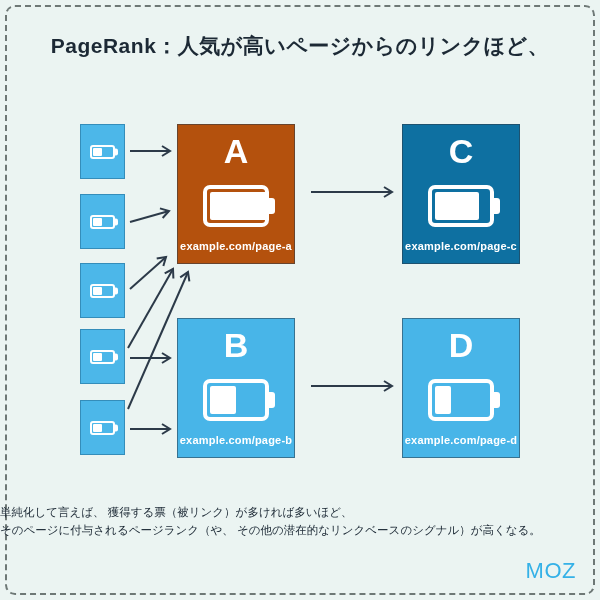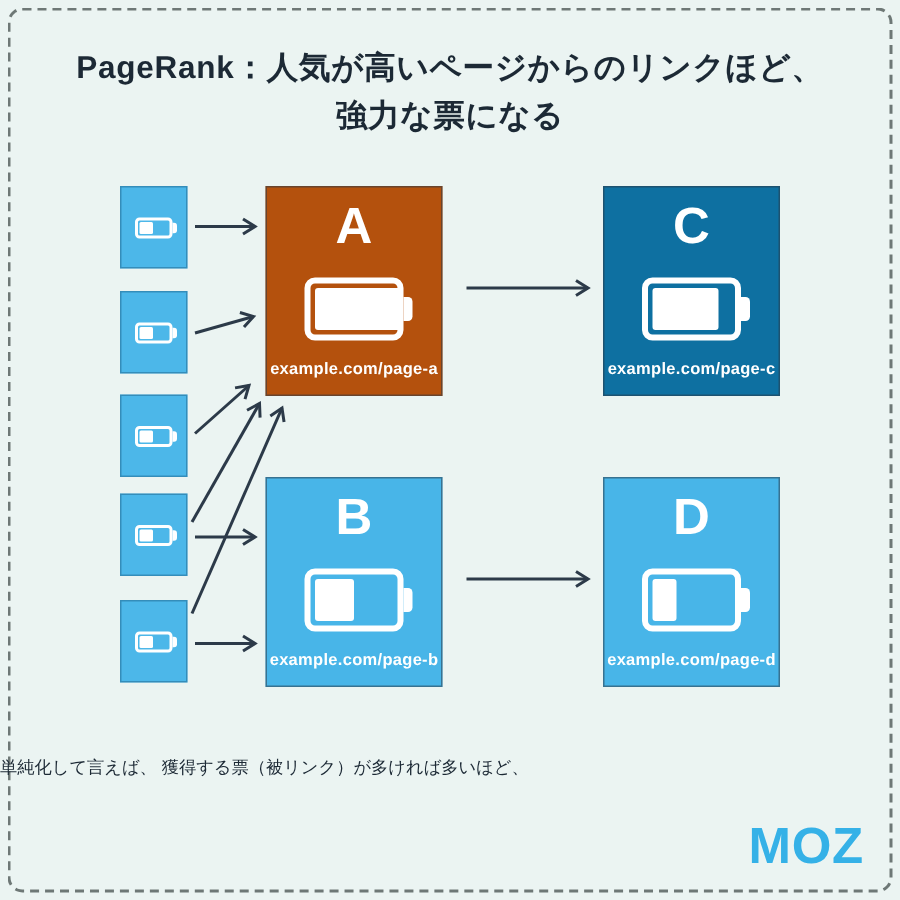--- a/index.html
+++ b/index.html
@@ -67,31 +67,30 @@
     background:#fff; border-radius:1px;
   }
   .arrows { position:absolute; left:0; top:0; z-index:3; pointer-events:none; }
   .caption {
     position:absolute; top:503px; left:0; width:600px;
     text-align:left; font-size:11.5px; line-height:1.6;
     color:#1c2935; white-space:nowrap;
   }
   .logo {
     position:absolute; right:24px; bottom:16px;
-    font-size:34px; font-weight:bold; letter-spacing:0.5px;
+    font-size:22px; font-weight:normal; letter-spacing:0.5px;
   }
 </style>
 </head>
 <body>
 
 <div class="frame"></div>
 
 <div class="title">
   <div>PageRank：人気が高いページからのリンクほど、</div>
-  <div>強力な票になる</div>
 </div>
 
 <div class="mini" style="top:124px">
   <span class="bat-s">
       <span class="fill" style="width: 42%;"></span>
       <span class="nub"></span>
     </span>
 </div>
 <div class="mini" style="top:194px">
   <span class="bat-s">
@@ -168,15 +167,16 @@
     <line x1="128" y1="409" x2="188" y2="272" marker-end="url(#ah)"></line>
     <line x1="130" y1="358" x2="170" y2="358" marker-end="url(#ah)"></line>
     <line x1="130" y1="429" x2="170" y2="429" marker-end="url(#ah)"></line>
     <line x1="311" y1="192" x2="392" y2="192" marker-end="url(#ah)"></line>
     <line x1="311" y1="386" x2="392" y2="386" marker-end="url(#ah)"></line>
   </g>
 </svg>
 
 <div class="caption">
   <div>単純化して言えば、 獲得する票（被リンク）が多ければ多いほど、</div>
+  <div>そのページに付与されるページランク（や、 その他の潜在的なリンクベースのシグナル）が高くなる。</div>
 </div>
 
 <div class="logo" style="color: rgb(53, 177, 231);">MOZ</div>
 
 </body></html>

